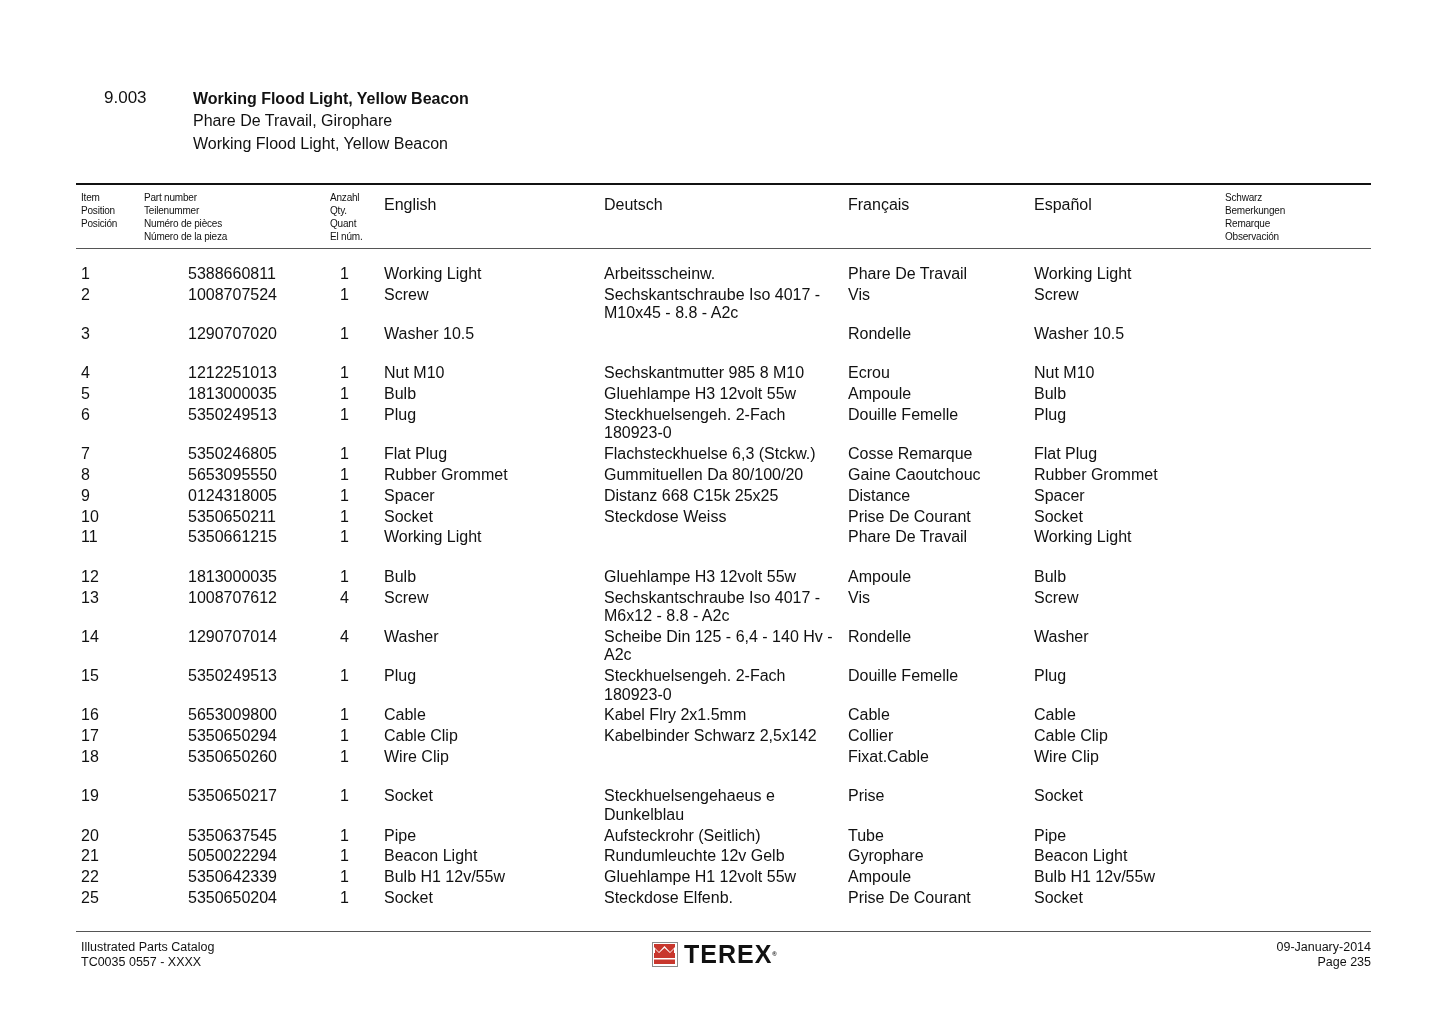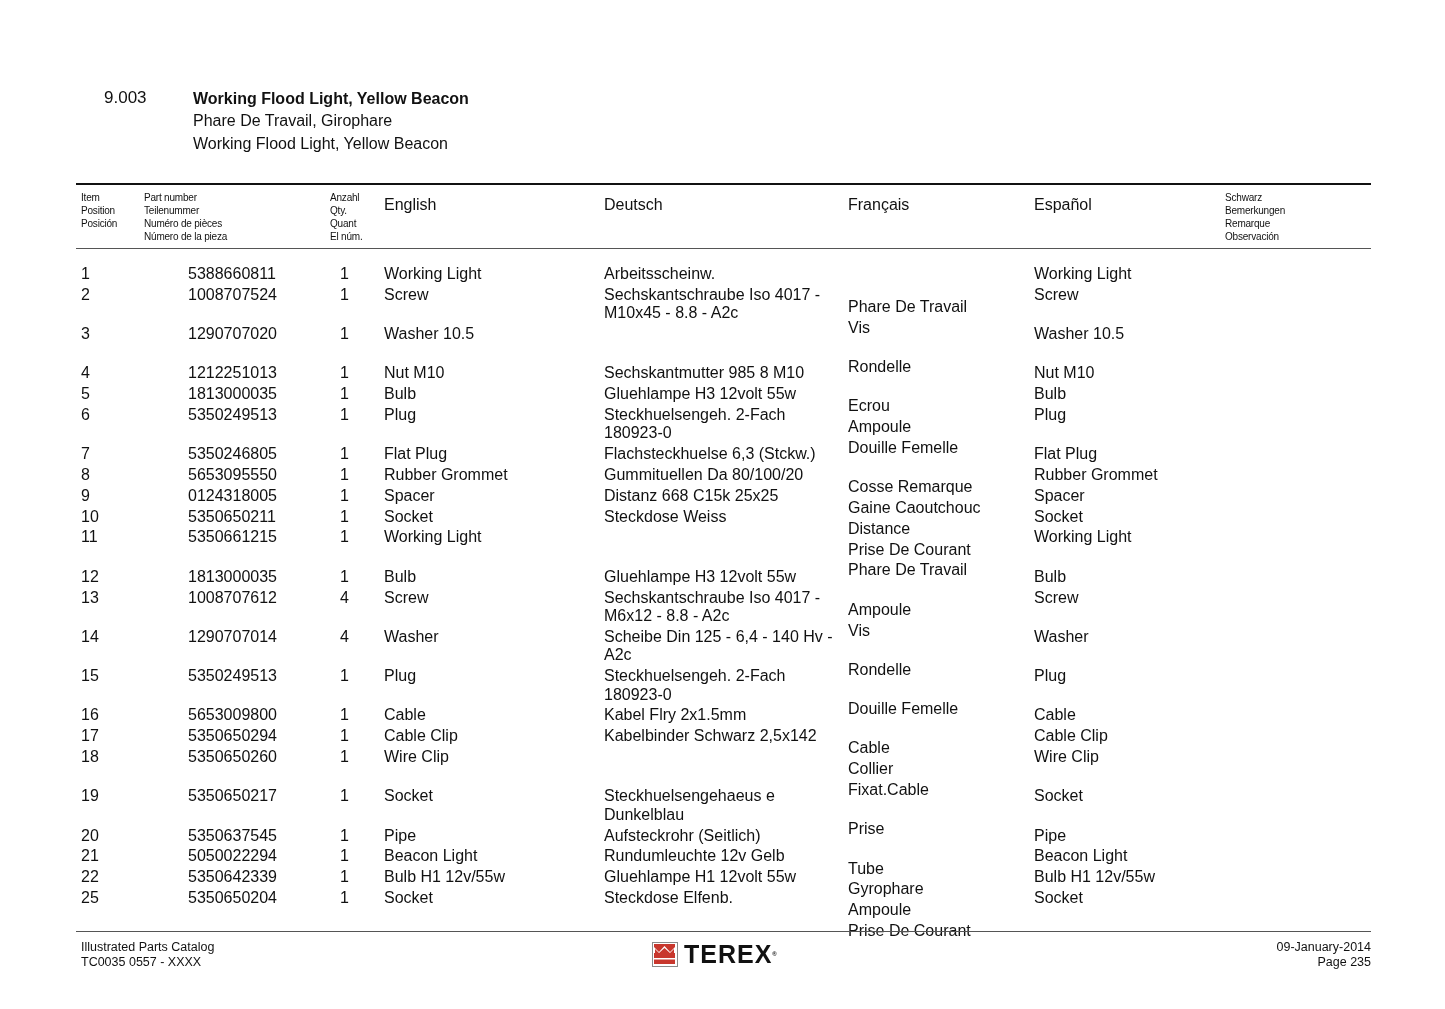--- a/index.html
+++ b/index.html
@@ -33,21 +33,21 @@
       position: absolute; top: 196px; font-size: 16px; font-weight: normal;
     }
     .rows { position: absolute; left: 0; top: 265px; width: 1445px; }
     .row { position: relative; font-size: 16px; line-height: 18.5px; }
     .row .c { position: absolute; top: 0; white-space: nowrap; }
     .c-item { left: 81px; }
     .c-part { left: 160px; margin-left: 28px; }
     .c-qty { left: 340px; }
     .c-en { left: 384px; }
     .c-de { left: 604px; white-space: normal !important; width: 240px; }
-    .c-fr { left: 848px; margin-top: 33px; }
+    .c-fr { left: 848px; }
     .c-es { left: 1034px; }
     .footer-left {
       position: absolute; left: 81px; top: 940px; font-size: 12.5px; line-height: 15px;
     }
     .footer-right {
       position: absolute; right: 74px; top: 940px; font-size: 12.5px; line-height: 15px; text-align: right;
     }
     .logo {
       position: absolute; left: 652px; top: 942px; display: flex; align-items: center; gap: 6px;
     }

